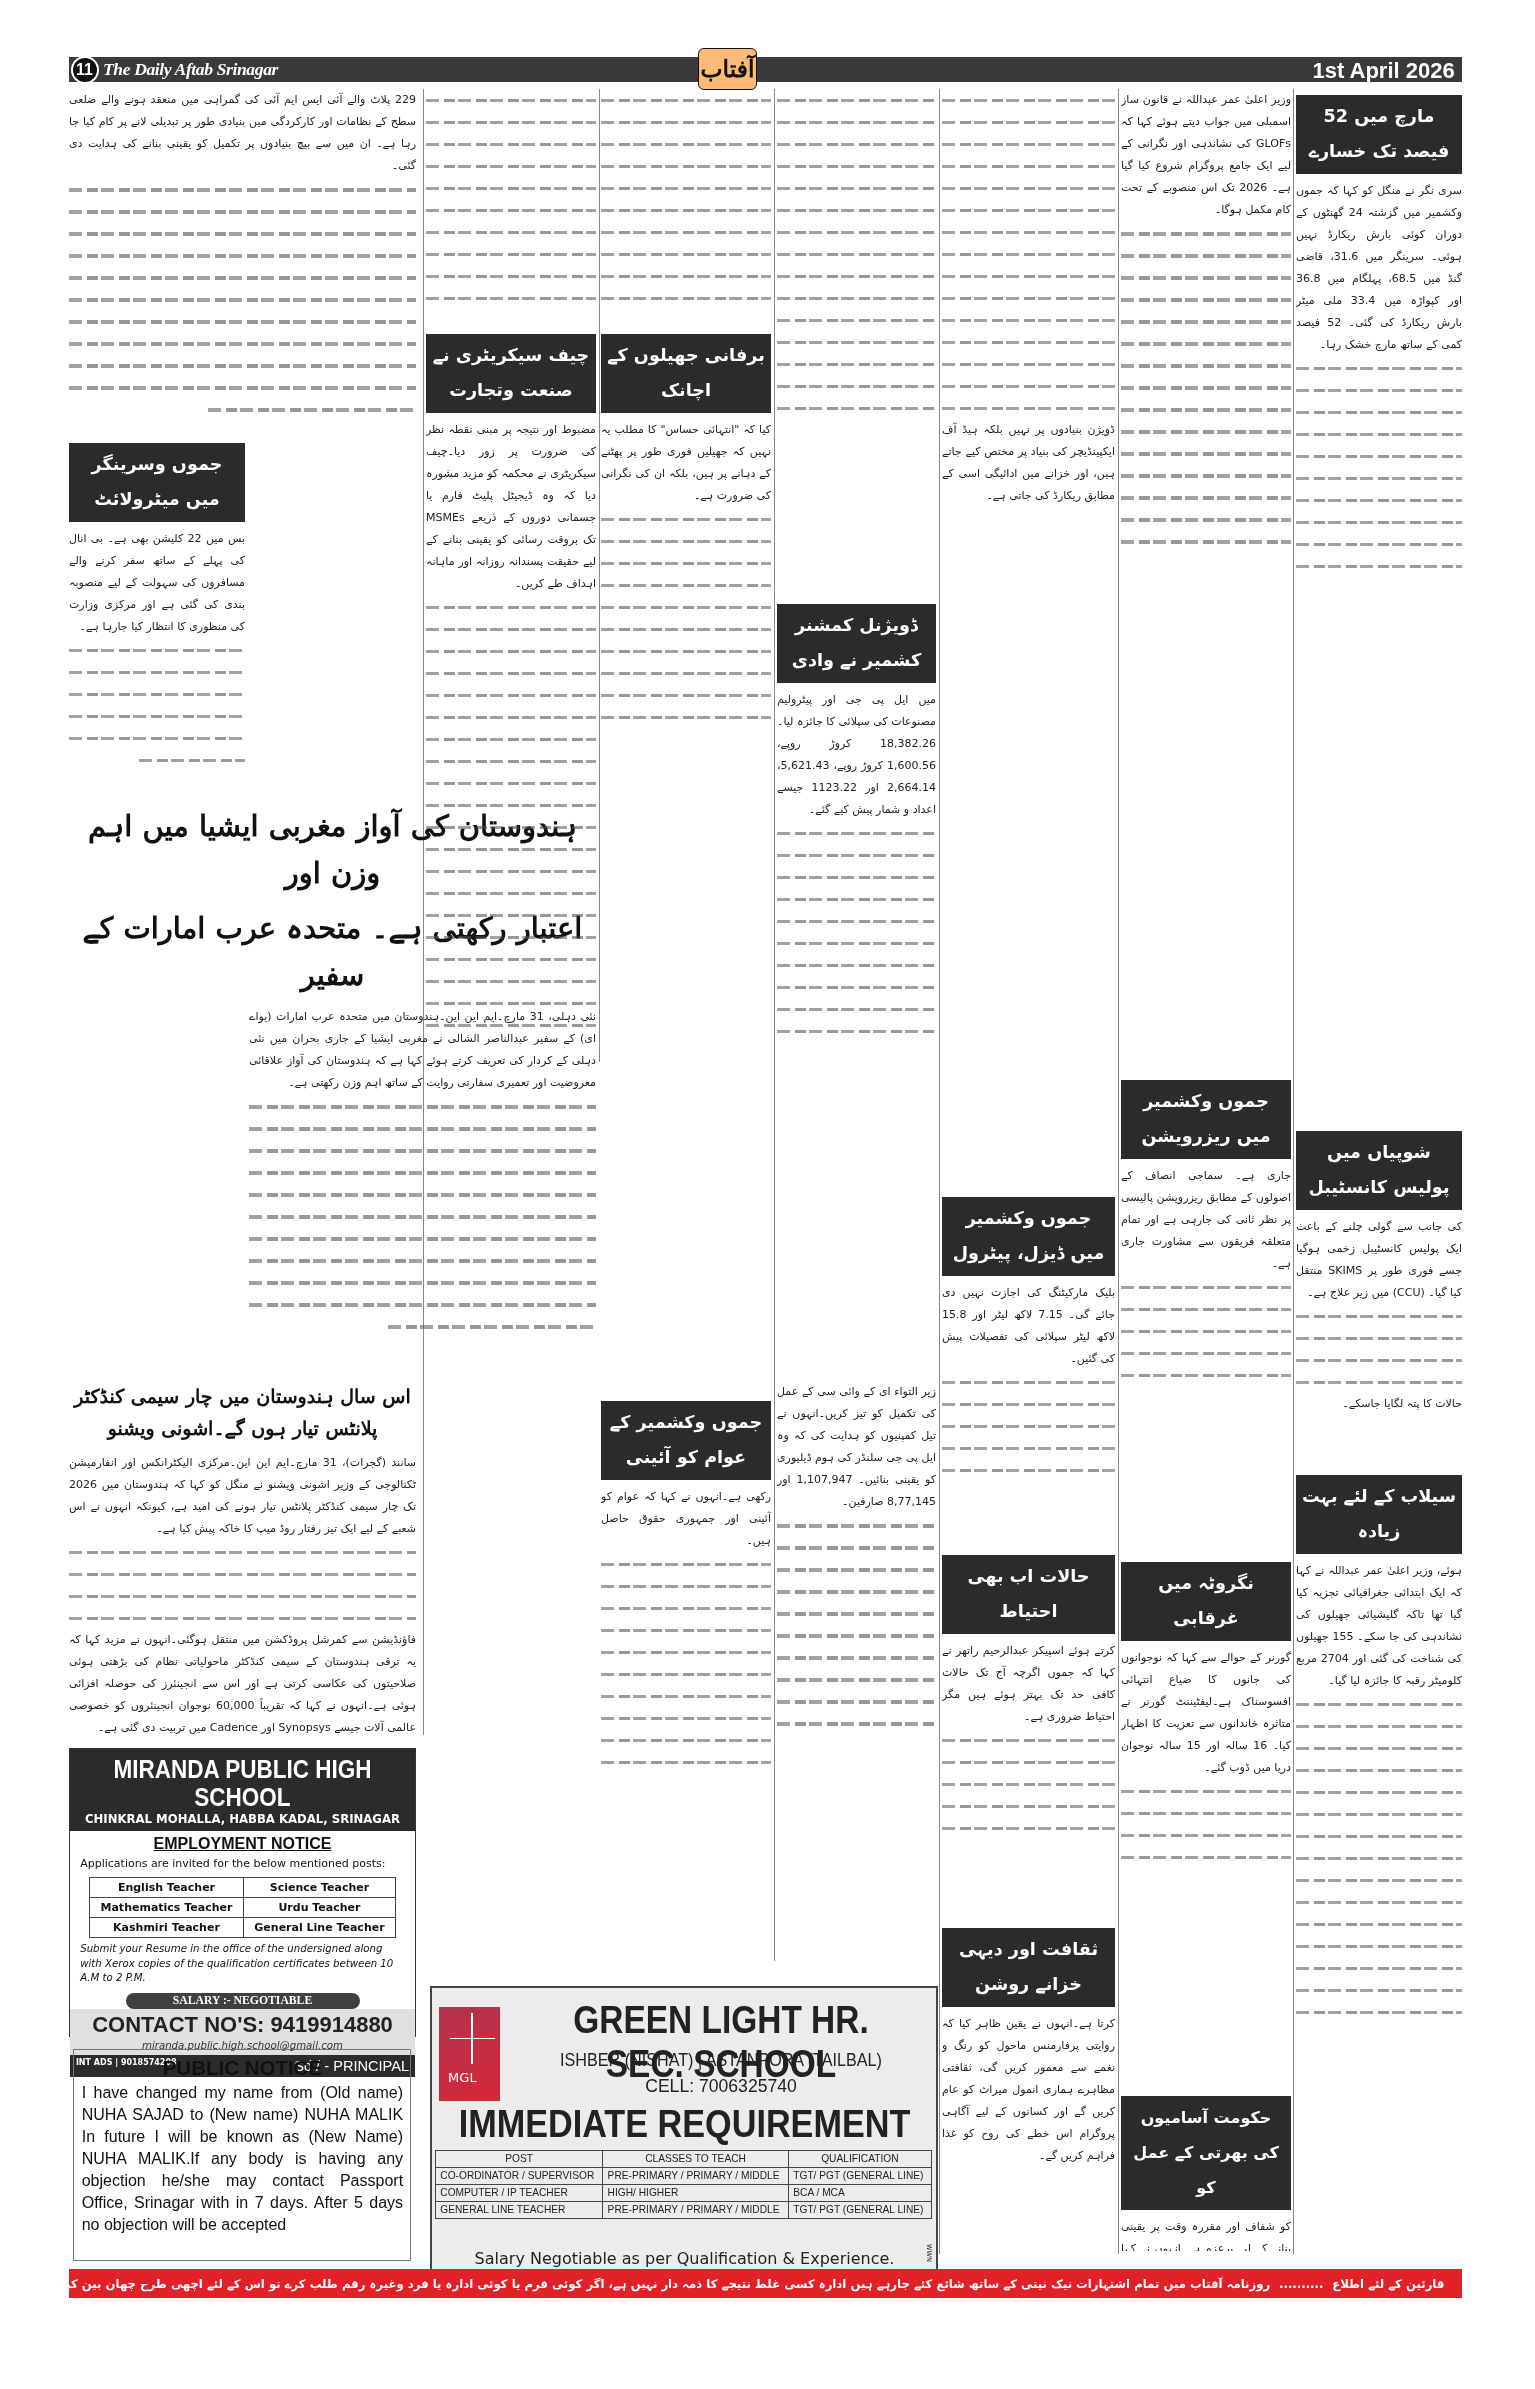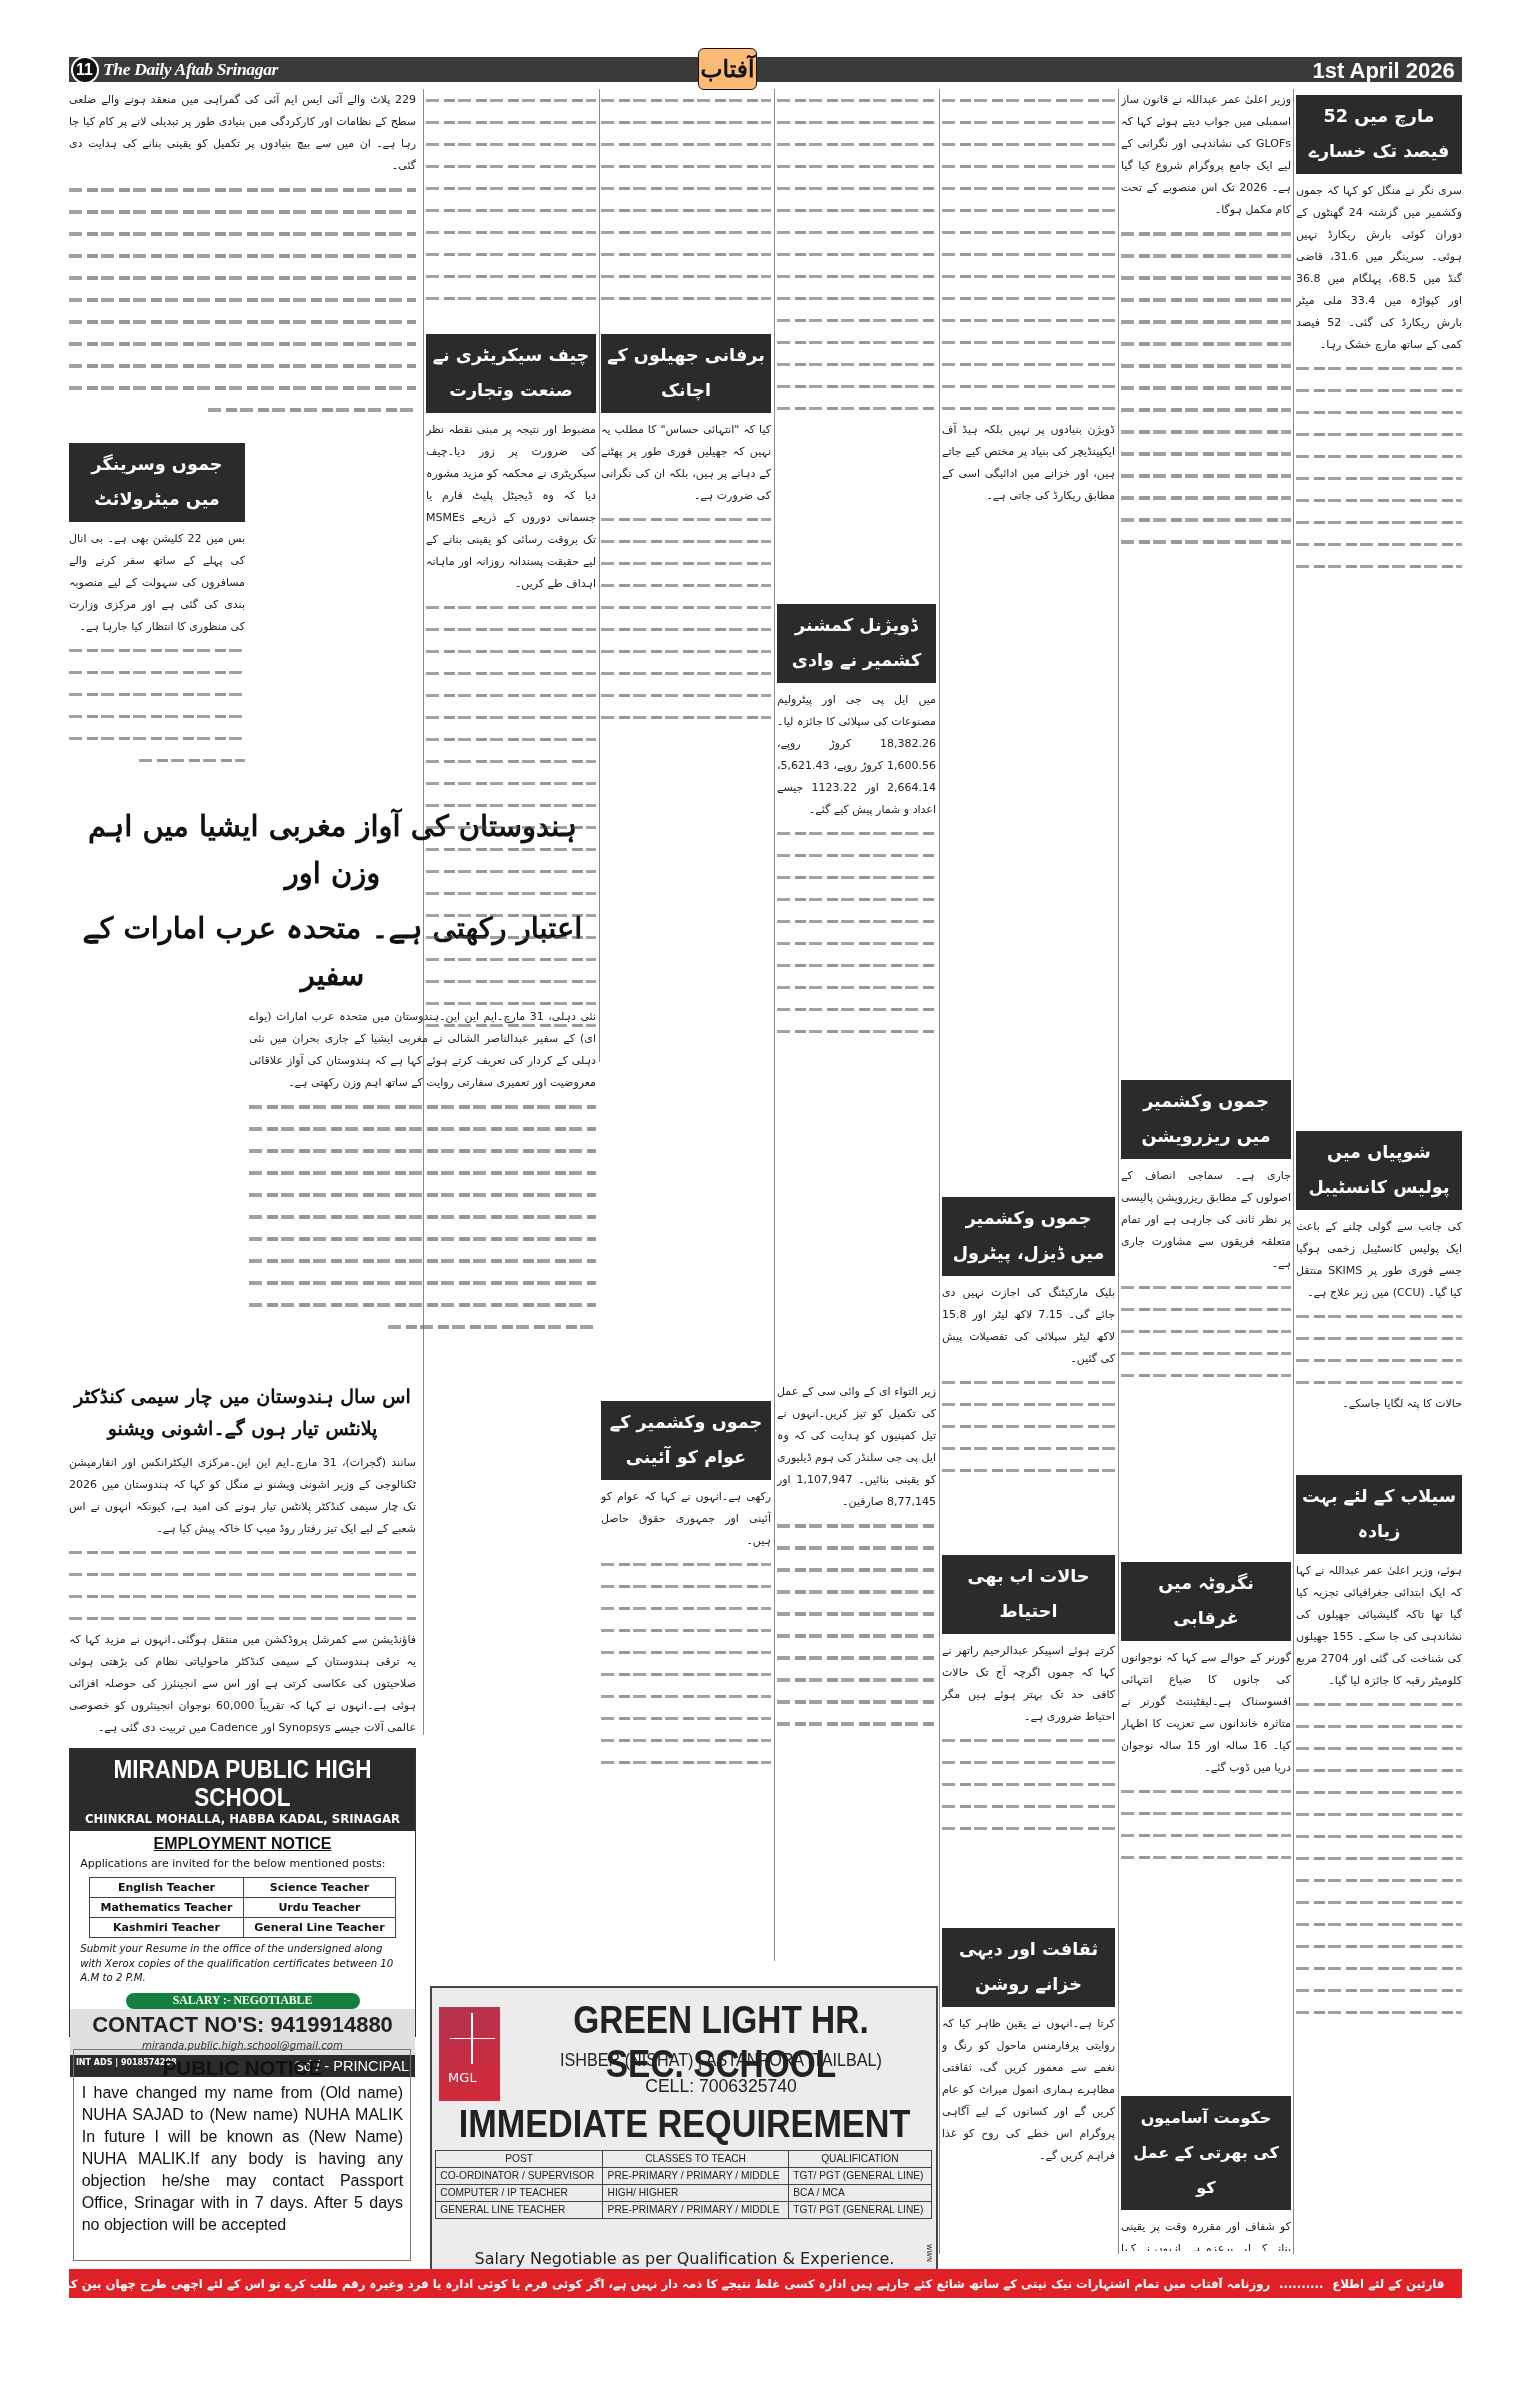--- a/index.html
+++ b/index.html
@@ -25,21 +25,21 @@
   
   .ad-miranda { position: absolute; left: 0; top: 1691px; width: 347px; height: 289px; border: 1.5px solid #333; background: #fff; }
   .ad-miranda .hdr { background: #2b2b2b; color: #fff; text-align: center; padding: 5.9px 0 4.4px; }
   .ad-miranda .hdr .t1 { font: bold 25px/28px "Liberation Sans", sans-serif; letter-spacing: 0px; transform: scaleX(0.9); }
   .ad-miranda .hdr .t2 { font: bold 11.7px/16px "DejaVu Sans", sans-serif; }
   .ad-miranda .notice { text-align: center; font: bold 16px/20.5px "Liberation Sans", sans-serif; text-decoration: underline; margin-top: 2.9px; }
   .ad-miranda .intro { font: 11px/16px "DejaVu Sans", sans-serif; padding: 1.5px 10.2px; }
   .ad-miranda table { width: 307px; margin: 2.9px auto; border-collapse: collapse; }
   .ad-miranda td { border: 0.7px solid #444; text-align: center; font: bold 11px/19px "DejaVu Sans", sans-serif; }
   .ad-miranda .submit { font: italic 10.2px/14.6px "DejaVu Sans", sans-serif; padding: 1.5px 10.2px; }
-  .ad-miranda .salary { margin: 5.9px auto 0; width: 234px; background: #15803d; color: #fff; border-radius: 10.2px; text-align: center; font: bold 11.7px/16px "Liberation Serif", serif; }
+  .ad-miranda .salary { margin: 5.9px auto 0; width: 234px; background: #404040; color: #fff; border-radius: 10.2px; text-align: center; font: bold 11.7px/16px "Liberation Serif", serif; }
   .ad-miranda .contact-band { background: #e0e0e0; text-align: center; padding: 1.5px 0; }
   .ad-miranda .contact { font: bold 22px/28px "Liberation Sans", sans-serif; color: #222; }
   .ad-miranda .email { font: italic 10.2px/14.6px "DejaVu Sans", sans-serif; color: #333; }
   .ad-miranda .footer { background: #2b2b2b; color: #fff; display: flex; justify-content: space-between; align-items: flex-start; padding: 2.9px 5.9px; }
   .ad-miranda .footer .intads { font: bold 8px "DejaVu Sans", sans-serif; }
   .ad-miranda .footer .sd { font: 14.6px "Liberation Sans", sans-serif; }
 
   
   .public-notice { position: absolute; left: 4.4px; top: 1992px; width: 338px; height: 212px; border: 1.5px solid #777; padding: 4.4px 7.3px; }
   .public-notice .title { text-align: center; font: bold 20.5px/28px "Liberation Sans", sans-serif; }

